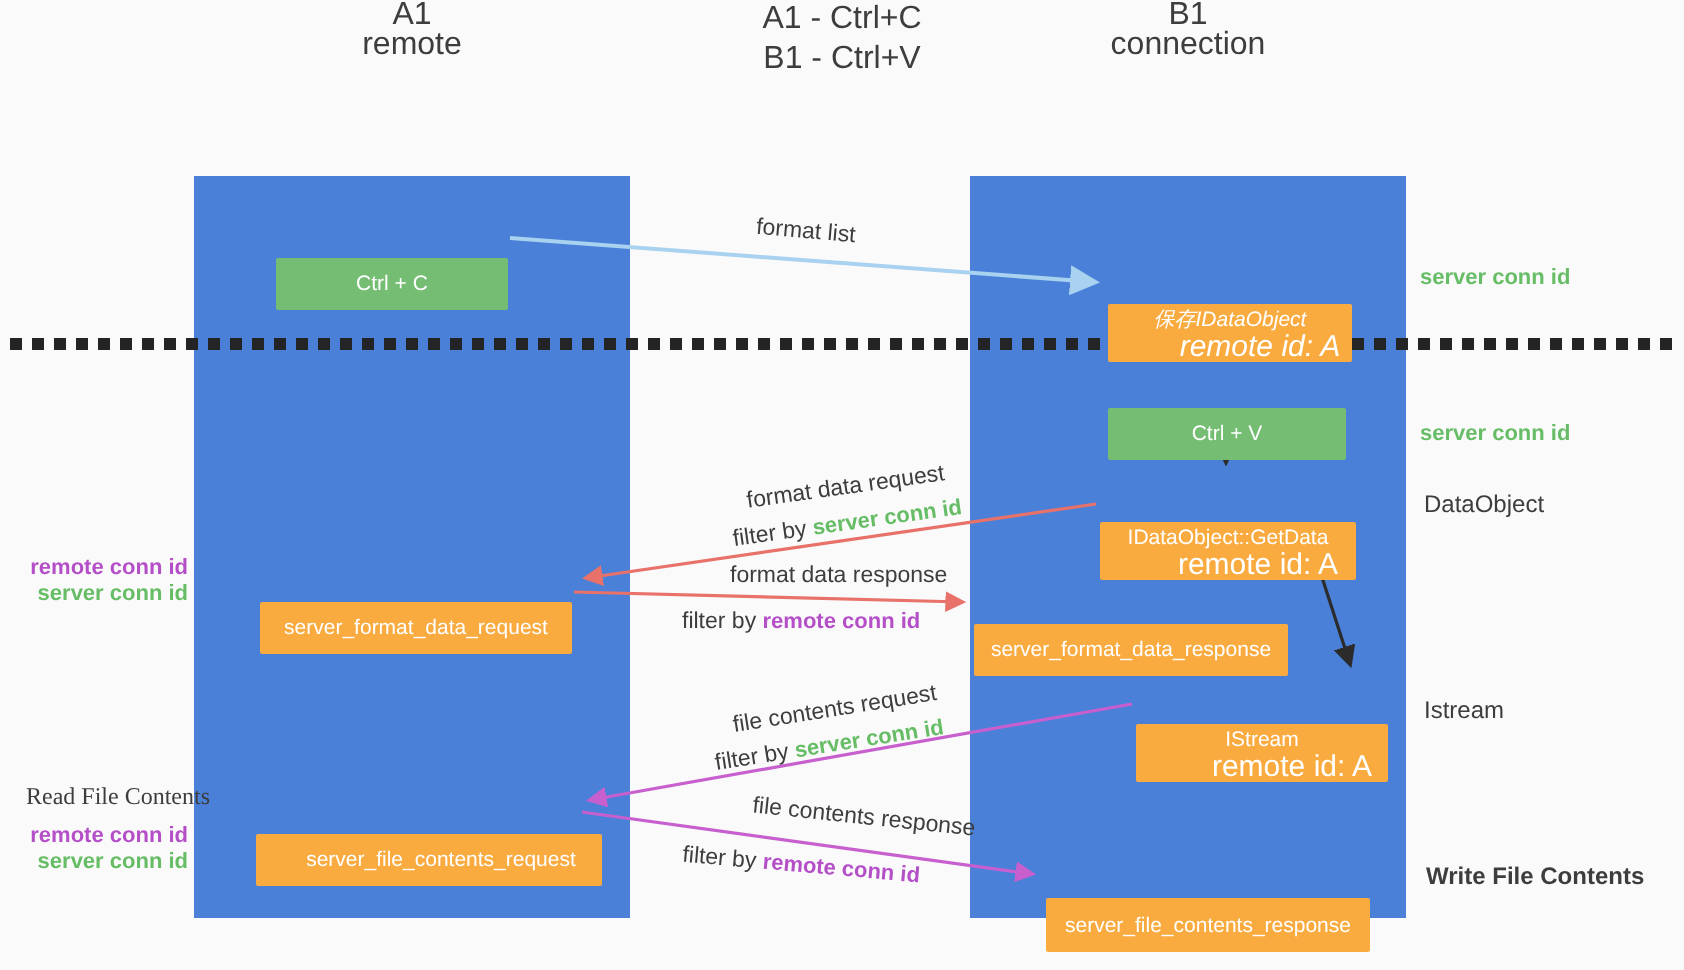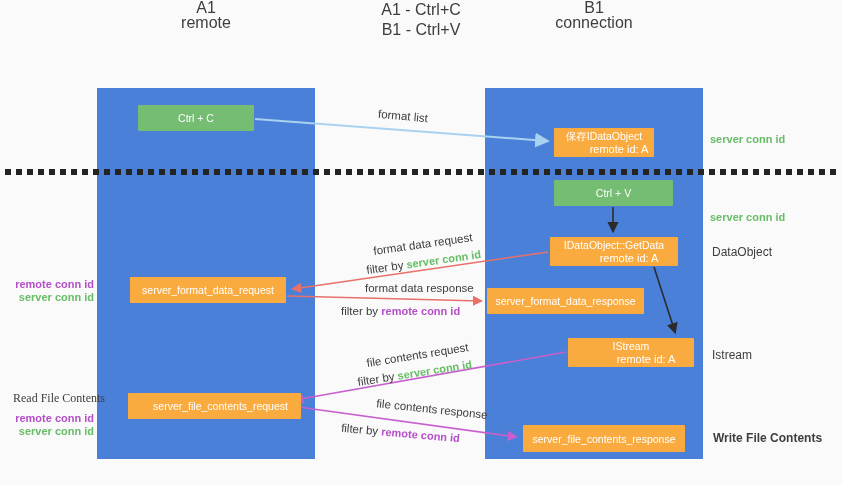--- a/index.html
+++ b/index.html
@@ -22,25 +22,26 @@
     top:88px;width:218px;height:371px;background:#4a80d8;
   }
   .divider{
     left:5px;top:169px;width:832px;height:6px;z-index:5;
     background:repeating-linear-gradient(90deg,#242424 0 6px,transparent 6px 11px);
   }
   .node{
     z-index:6;color:#fff;text-align:center;
     display:flex;flex-direction:column;justify-content:center;
     border-radius:1px;
+    margin-top:24px;
   }
   .node.orange{background:#f9ab40;}
   .node.green{background:#74bd72;}
   .node .l1{font-size:10.5px;line-height:13px;}
-  .node .l2{font-size:11px;line-height:13px;padding-left:30px;}
+  .node .l2{font-size:15px;line-height:13px;padding-left:30px;}
   .node .single{font-size:10.5px;line-height:12px;}
   .green-node-label{font-size:11px;}
   .side-label{font-size:12px;white-space:nowrap;z-index:7;}
   .conn-green{color:#67bd66;font-weight:bold;font-size:11px;white-space:nowrap;}
   .conn-purple{color:#b44fc8;font-weight:bold;font-size:11px;white-space:nowrap;}
   .left-pair{text-align:right;line-height:13px;z-index:7;}
   .edge-label{font-size:11.5px;white-space:nowrap;z-index:7;color:#3d3d3d;}
   .edge-label .flt{color:#3d3d3d;}
   svg.arrows{position:absolute;left:0;top:0;z-index:4;pointer-events:none;}
 </style>
@@ -87,21 +88,21 @@
   <line x1="287" y1="296" x2="481" y2="301" stroke="#e8716a" stroke-width="1.6" marker-end="url(#mr)"></line>
   <line x1="654" y1="267" x2="675" y2="332" stroke="#2b2b2b" stroke-width="1.6" marker-end="url(#mk)"></line>
   <line x1="566" y1="352" x2="295" y2="400" stroke="#c75fce" stroke-width="1.6" marker-end="url(#mp)"></line>
   <line x1="291" y1="406" x2="516" y2="437" stroke="#c75fce" stroke-width="1.6" marker-end="url(#mp)"></line>
 </svg>
 
 <div class="abs node green" style="left:138px;top:105px;width:116px;height:26px;">
   <div class="single green-node-label">Ctrl + C</div>
 </div>
 
-<div class="abs node orange" style="left:554px;top:128px;width:100px;height:29px;">
+<div class="abs node orange" style="left:554px;top:128px;width:122px;height:29px;font-style:italic;">
   <div class="l1">保存IDataObject</div>
   <div class="l2">remote id: A</div>
 </div>
 
 <div class="abs node green" style="left:554px;top:180px;width:119px;height:26px;">
   <div class="single green-node-label">Ctrl + V</div>
 </div>
 
 <div class="abs node orange" style="left:550px;top:237px;width:128px;height:29px;">
   <div class="l1">IDataObject::GetData</div>

